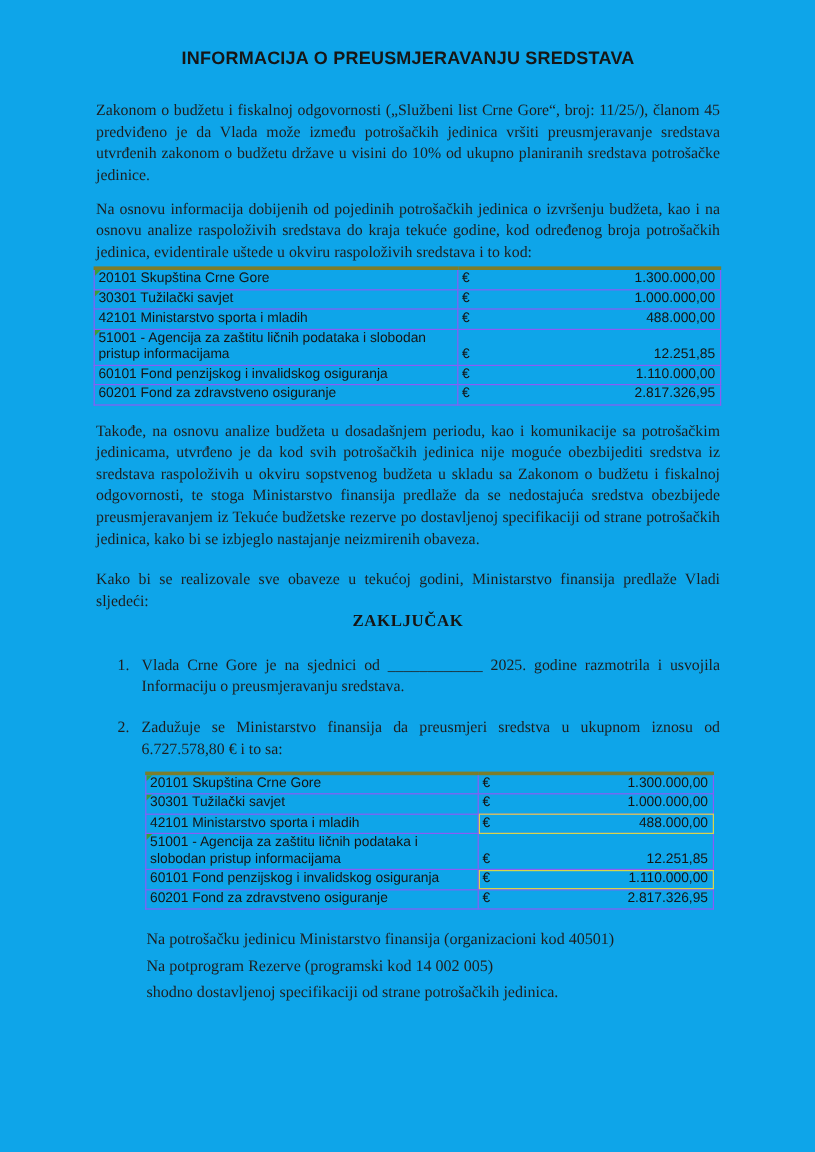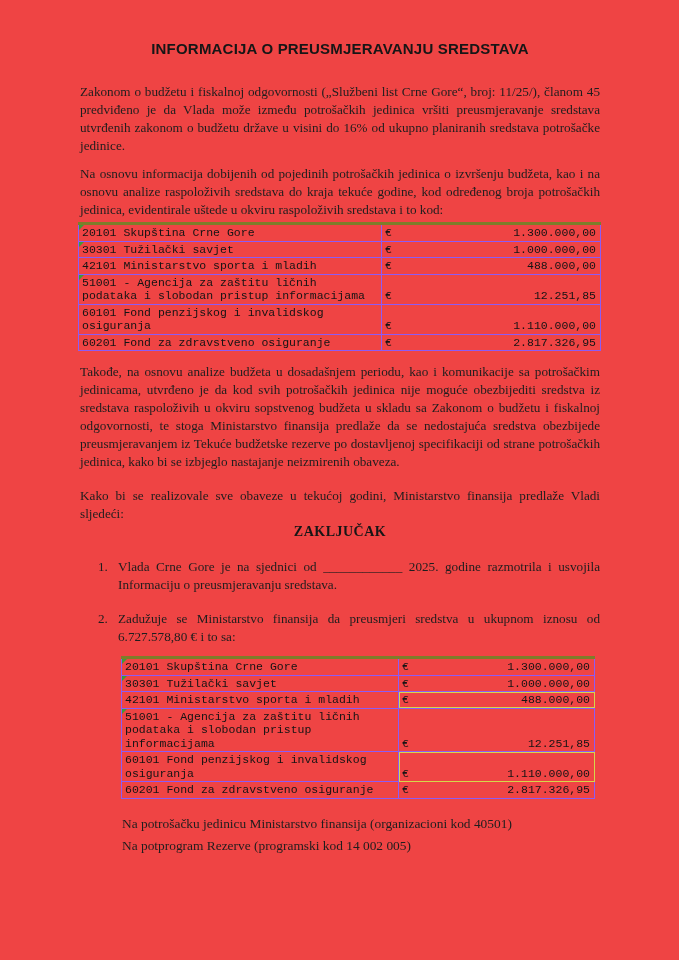--- a/index.html
+++ b/index.html
@@ -1,18 +1,18 @@
 <!DOCTYPE html>
 <html><head>
 <meta charset="utf-8">
 <style>
   html, body { margin:0; padding:0; background:#ffffff; }
   .page {
     width:679px; height:960px;
-    background:#ef4444;
+    background:#0ea5e9;
     font-family:"Liberation Serif", serif;
     color:#1e1e1e;
     overflow:hidden;
     box-sizing:border-box;
     padding:40px 79px 0 80px;
   }
   .doc-title {
     font-family:"Liberation Sans", sans-serif;
     font-weight:bold;
     font-size:15px;
@@ -54,21 +54,21 @@
     line-height:18px;
   }
   .list-text {
     flex:1;
     font-size:13.2px;
     line-height:18px;
     text-align:justify;
   }
   table.budget-table {
     border-collapse:collapse;
-    font-family:Liberation Mono, monospace;
+    font-family:Liberation Sans, sans-serif;
     font-size:11.5px;
     color:#141414;
     table-layout:fixed;
     border:1.5px solid #262626;
   }
   .t1 { width:522px; margin:3px 0 0 -2px; }
   .t2 { width:473px; margin:10px 0 0 41px; }
   table.budget-table td {
     border:1px solid #8b5cf6;
     padding:1px 4px 1px 3px;
@@ -102,21 +102,21 @@
   }
   .alloc .alloc-line { white-space:nowrap; }
 </style>
 </head>
 <body>
 
 <div class="page">
 
   <h1 class="doc-title">INFORMACIJA O PREUSMJERAVANJU SREDSTAVA</h1>
 
-  <p class="para p1">Zakonom o budžetu i fiskalnoj odgovornosti („Službeni list Crne Gore“, broj: 11/25/), članom 45 predviđeno je da Vlada može između potrošačkih jedinica vršiti preusmjeravanje sredstava utvrđenih zakonom o budžetu države u visini do 16% od ukupno planiranih sredstava potrošačke jedinice.</p>
+  <p class="para p1">Zakonom o budžetu i fiskalnoj odgovornosti („Službeni list Crne Gore“, broj: 11/25/), članom 45 predviđeno je da Vlada može između potrošačkih jedinica vršiti preusmjeravanje sredstava utvrđenih zakonom o budžetu države u visini do 10% od ukupno planiranih sredstava potrošačke jedinice.</p>
 
   <p class="para p2">Na osnovu informacija dobijenih od pojedinih potrošačkih jedinica o izvršenju budžeta, kao i na osnovu analize raspoloživih sredstava do kraja tekuće godine, kod određenog broja potrošačkih jedinica, evidentirale uštede u okviru raspoloživih sredstava i to kod:</p>
 
   <table class="budget-table t1">
     <tbody>
         <tr>
           <td class="desc flagged topline">20101 Skupština Crne Gore</td>
           <td class="amt topline">
             <div class="amt-inner">
               <span>€</span>
@@ -243,15 +243,16 @@
               <span>2.817.326,95</span>
             </div>
           </td>
         </tr>
       </tbody>
   </table>
 
   <div class="alloc">
       <div class="alloc-line">Na potrošačku jedinicu Ministarstvo finansija (organizacioni kod 40501)</div>
       <div class="alloc-line">Na potprogram Rezerve (programski kod 14 002 005)</div>
+      <div class="alloc-line">shodno dostavljenoj specifikaciji od strane potrošačkih jedinica.</div>
     </div>
 
 </div>
 
 </body></html>

